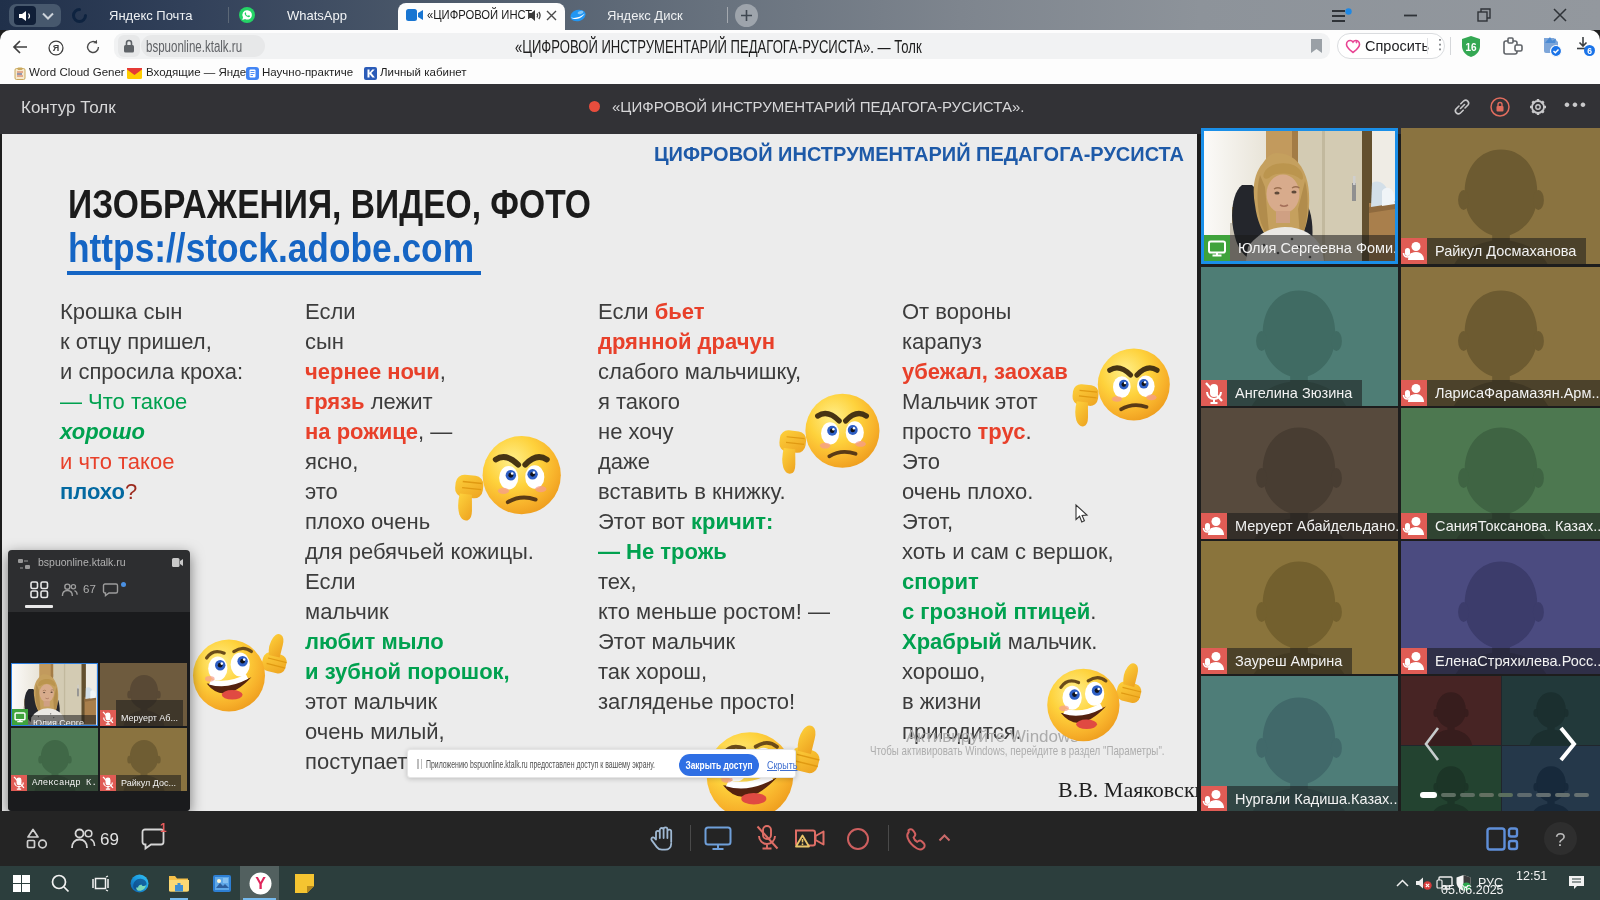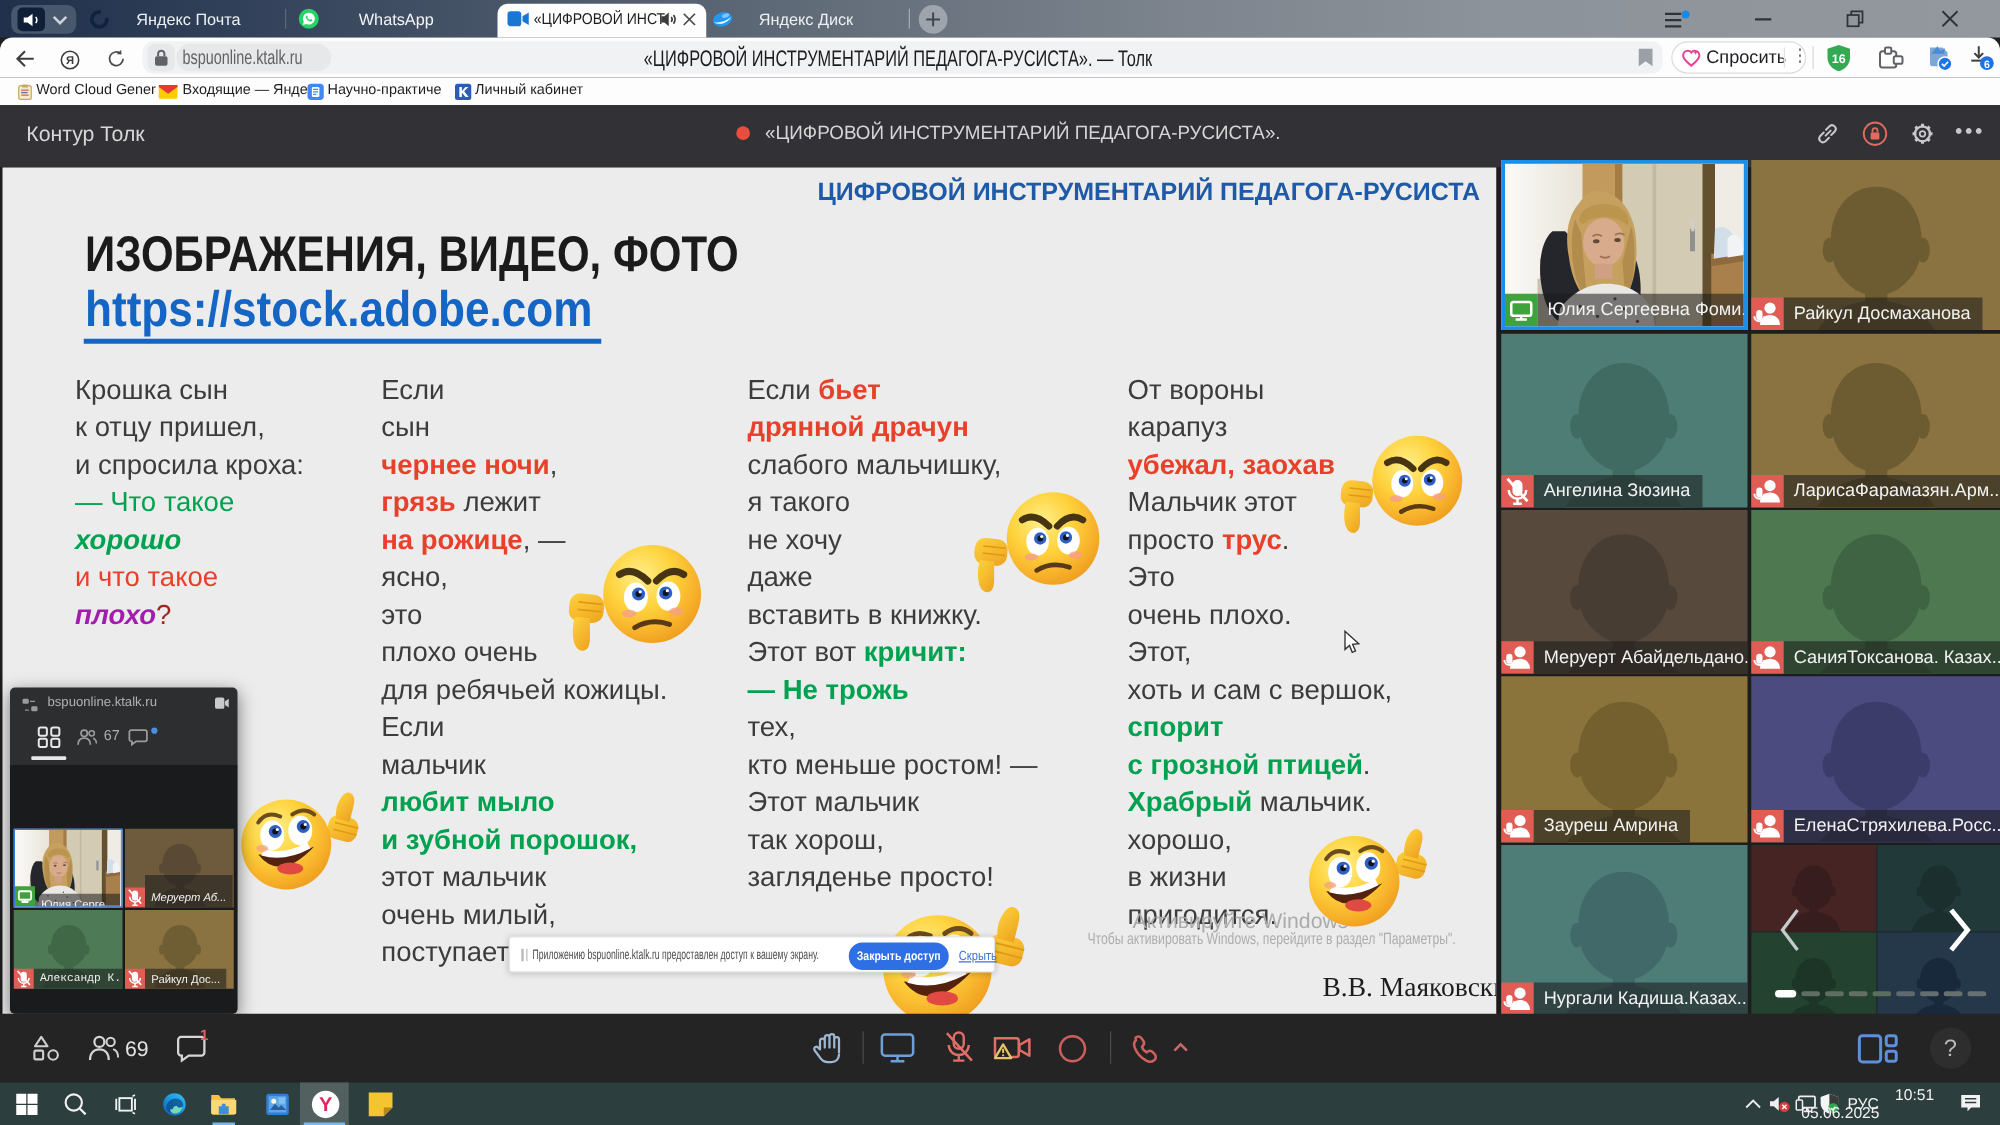--- a/index.html
+++ b/index.html
@@ -5,21 +5,21 @@
   html,body { width:1600px; height:900px; overflow:hidden; background:#1f1f1f;
     font-family:"Liberation Sans", sans-serif; }
   .abs { position:absolute; } svg.abs { overflow:visible; }
   #stage { position:relative; width:1600px; height:704px; }
   .nw { white-space:nowrap; }
   .poem { font-size:22px; line-height:30px; color:#3c3c3c; white-space:nowrap; }
   .r { color:#e8402a; font-weight:bold; }
   .g { color:#00a14f; font-weight:bold; }
   .gr { color:#00a14f; }
   .rr { color:#e8402a; }
-  .ri { color:#a21caf; font-weight:bold; font-style:italic; }
+  .ri { color:#0369a1; font-weight:bold; }
   .gi { color:#00a14f; font-weight:bold; font-style:italic; }
   .tile { overflow:hidden; }
   .lbl { position:absolute; left:0; bottom:0; height:26px; display:flex; align-items:center; }
   .ic { width:26px; height:26px; display:inline-block; flex:0 0 26px; }
   .nm { background:rgba(25,25,25,.55); color:#f2f2f2; font-size:14.5px; line-height:26px;
         padding:0 10px 0 8px; white-space:nowrap; }
 </style>
 </head>
 <body>
 <svg width="0" height="0" style="position:absolute">
@@ -552,21 +552,21 @@
         </div>
   </div>
   <div class="abs tile" style="left:92px;top:113px;width:87px;height:63px;background:#6e5b3e;">
     <svg class="abs" style="left:18px;top:6px" width="52" height="60" viewBox="0 0 120 140">
           <use href="#sil" fill="#594935"></use>
         </svg>
     <div class="lbl" style="height:16px;">
           <span class="ic" style="background:#e05c55;flex:0 0 16px;width:16px;height:16px;"><svg width="16" height="16" viewBox="0 0 26 26">
               <use href="#micoff"></use>
             </svg></span>
-          <span class="nm" style="font-size:9px;line-height:16px;padding:10px 5px;font-style:italic;">Меруерт Аб...</span>
+          <span class="nm" style="font-size:9px;line-height:16px;padding:10px 5px;">Меруерт Аб...</span>
         </div>
   </div>
   <div class="abs tile" style="left:3px;top:178px;width:87px;height:63px;background:#4e7a55;">
     <svg class="abs" style="left:18px;top:6px" width="52" height="60" viewBox="0 0 120 140">
           <use href="#sil" fill="#406847"></use>
         </svg>
     <div class="lbl" style="height:16px;">
           <span class="ic" style="background:#e05c55;flex:0 0 16px;width:16px;height:16px;"><svg width="16" height="16" viewBox="0 0 26 26">
               <use href="#micoff"></use>
             </svg></span>
@@ -710,21 +710,21 @@
         <path d="M6 13h6M8.5 10v3" stroke="#eee" stroke-width="1.4"></path>
         <rect x="0" y="4" width="5" height="8" rx="1" fill="#2c3e3d" stroke="#eee" stroke-width="1.2"></rect>
       </svg>
   <svg class="abs" style="left:1456px;top:9px" width="15" height="16" viewBox="0 0 15 16">
         <path d="M7.5 0l7 2.5v5c0 4-3 7-7 8.5-4-1.5-7-4.5-7-8.5v-5z" fill="#f5f5f5"></path>
         <path d="M7.5 0l7 2.5v5c0 4-3 7-7 8.5z" fill="#3a3a3a"></path>
         <circle cx="10.5" cy="11.5" r="4" fill="#2ea84e"></circle>
         <path d="M8.7 11.5l1.3 1.3 2.3-2.4" stroke="#fff" stroke-width="1.1" fill="none"></path>
       </svg>
   <div class="abs nw" style="left:1478px;top:10px;font-size:12.5px;color:#f2f2f2;">РУС</div>
-  <div class="abs nw" style="left:1516px;top:3px;font-size:12.5px;color:#f2f2f2;">10:51</div>
+  <div class="abs nw" style="left:1516px;top:3px;font-size:12.5px;color:#f2f2f2;">12:51</div>
   <div class="abs nw" style="left:1441px;top:17px;font-size:12.5px;color:#f2f2f2;">05.06.2025</div>
   <svg class="abs" style="left:1568px;top:9px" width="17" height="16" viewBox="0 0 17 16">
         <path d="M1 1h15v10H9l-3 3v-3H1z" fill="#f2f2f2"></path>
         <path d="M4 4h9M4 7h9" stroke="#2c3e3d" stroke-width="1.2"></path>
       </svg>
 </div>
 
 </div>
 
 </body></html>

